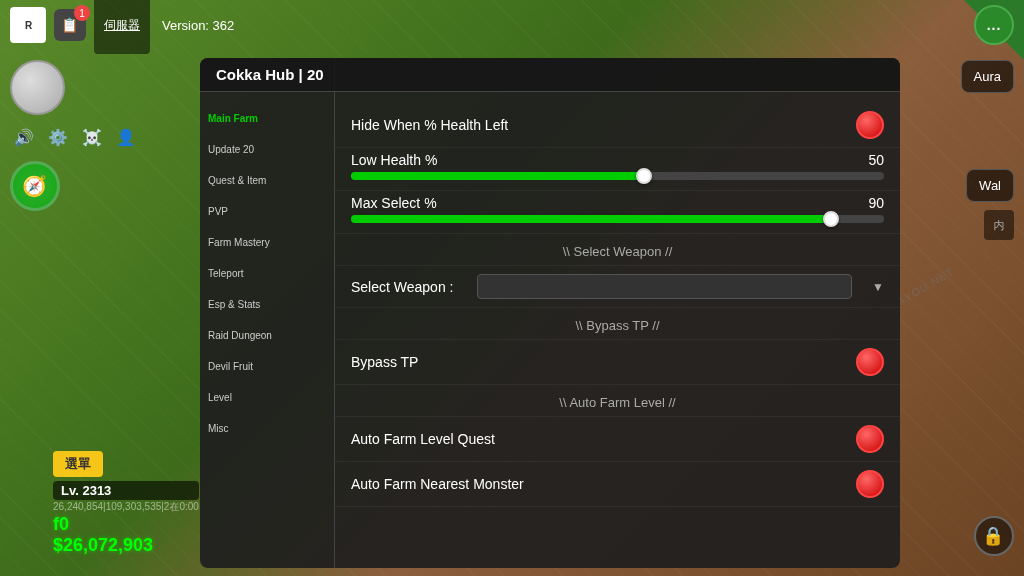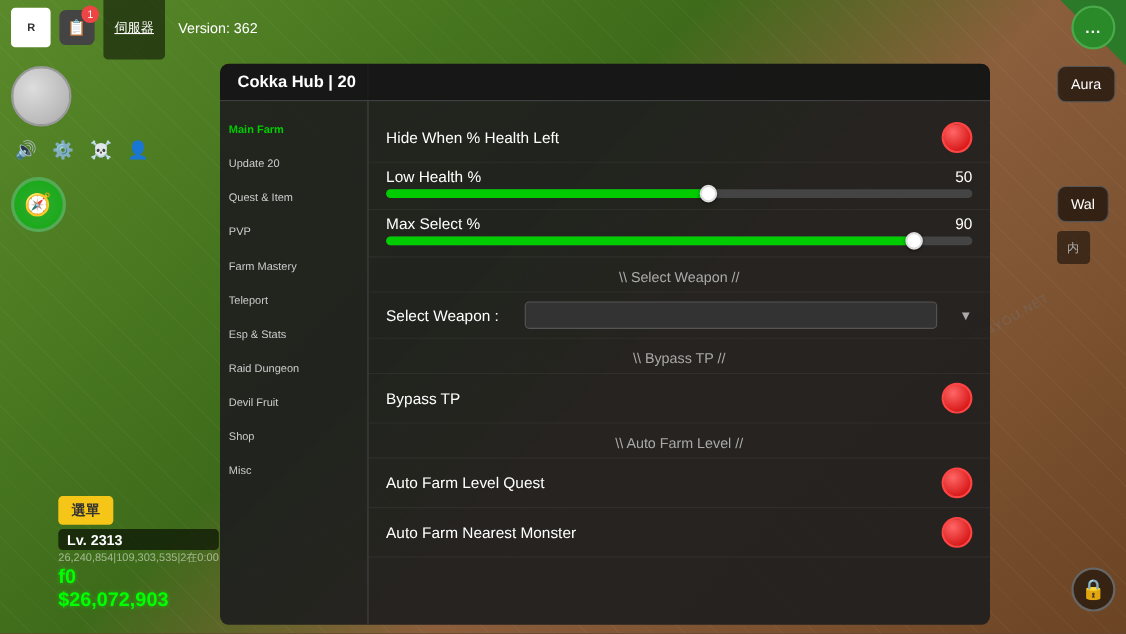--- a/index.html
+++ b/index.html
@@ -207,21 +207,21 @@
 
     
     .right-hud {
       position: absolute;
       right: 10px;
       top: 60px;
       z-index: 10;
       display: flex;
       flex-direction: column;
       gap: 8px;
-      align-items: flex-start;
+      align-items: flex-end;
     }
 
     .aura-btn {
       background: rgba(0,0,0,0.6);
       color: white;
       padding: 8px 12px;
       border-radius: 8px;
       font-size: 13px;
       text-align: center;
       border: 1px solid #555;
@@ -544,21 +544,21 @@
     <div class="sidebar-item">
       <span>Esp &amp; Stats</span>
     </div>
     <div class="sidebar-item">
       <span>Raid Dungeon</span>
     </div>
     <div class="sidebar-item">
       <span>Devil Fruit</span>
     </div>
     <div class="sidebar-item">
-      <span>Shop</span>
+      <span>Level</span>
     </div>
     <div class="sidebar-item">
       <span>Misc</span>
     </div>
   </div>
 
   <div class="content-area">
 
     <div class="row">
       <span class="row-label">Hide When % Health Left</span>

